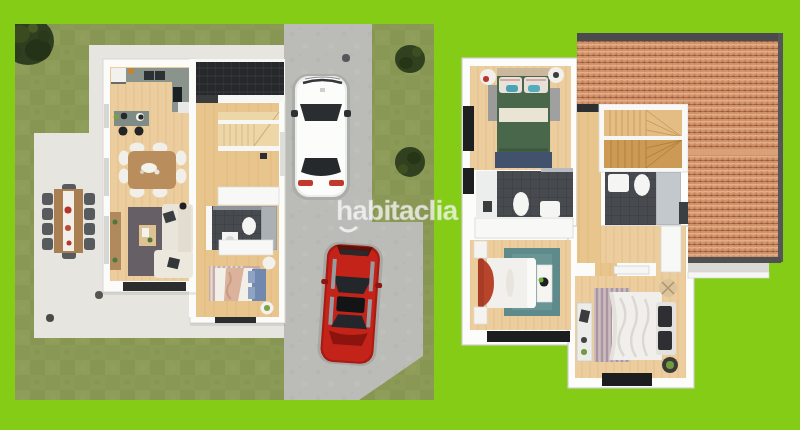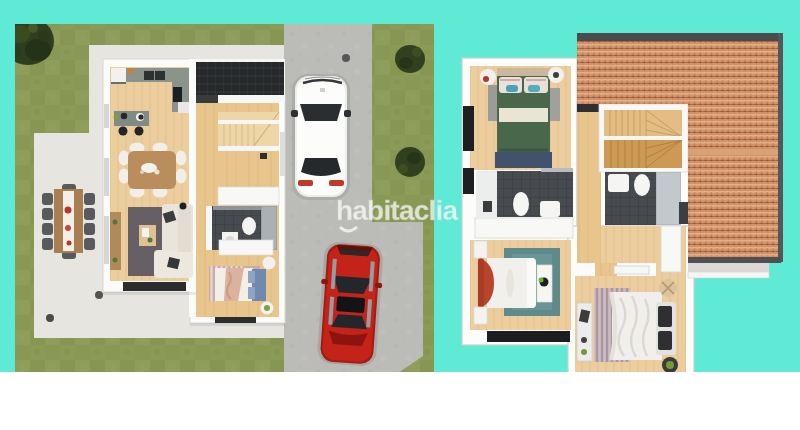--- a/index.html
+++ b/index.html
@@ -1,16 +1,16 @@
 <!DOCTYPE html>
 <html><head>
 <meta charset="utf-8">
 <style>
 html,body{margin:0;padding:0;background:#ffffff;}
-#canvas{position:relative;width:800px;height:372px;background:#5eead4;overflow:hidden;
+#canvas{position:relative;width:800px;height:430px;background:#84cc16;overflow:hidden;
 font-family:"Liberation Sans", sans-serif;}
 </style>
 </head>
 <body>
 <div id="canvas">
 <svg width="800" height="430" viewBox="0 0 800 430">
 <defs>
 <pattern id="grass" width="30" height="30" patternUnits="userSpaceOnUse">
   <rect width="30" height="30" fill="#8c9a57"></rect>
   <rect x="0" y="0" width="15" height="15" fill="#889653"></rect>

